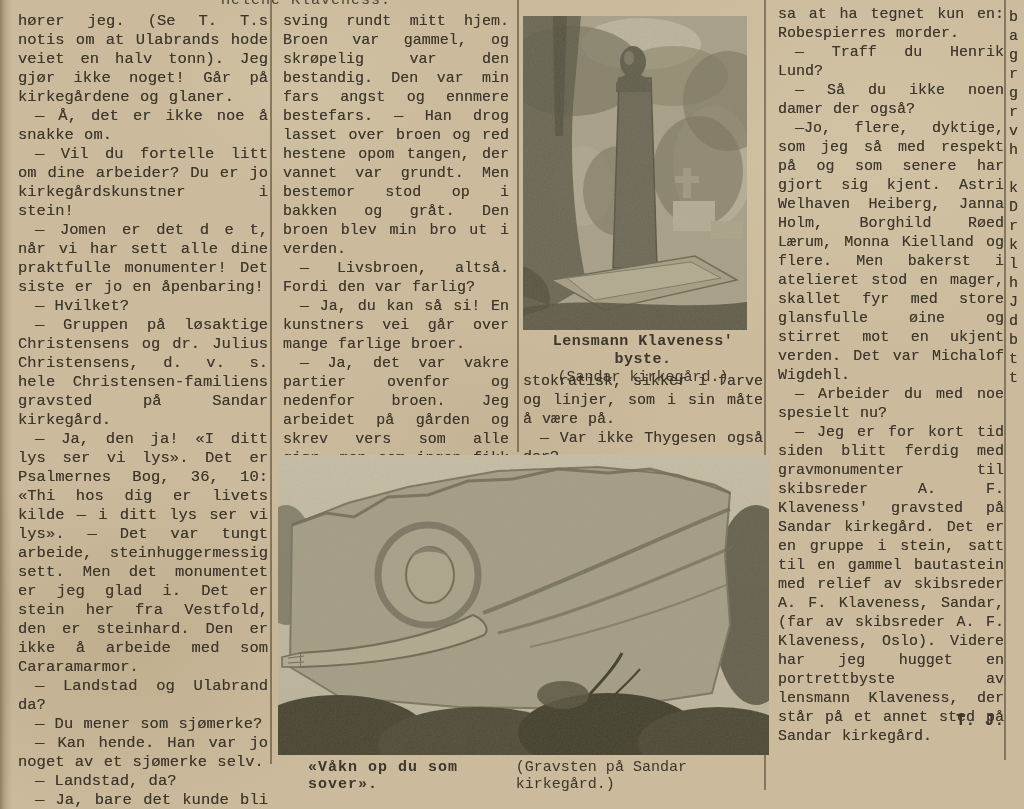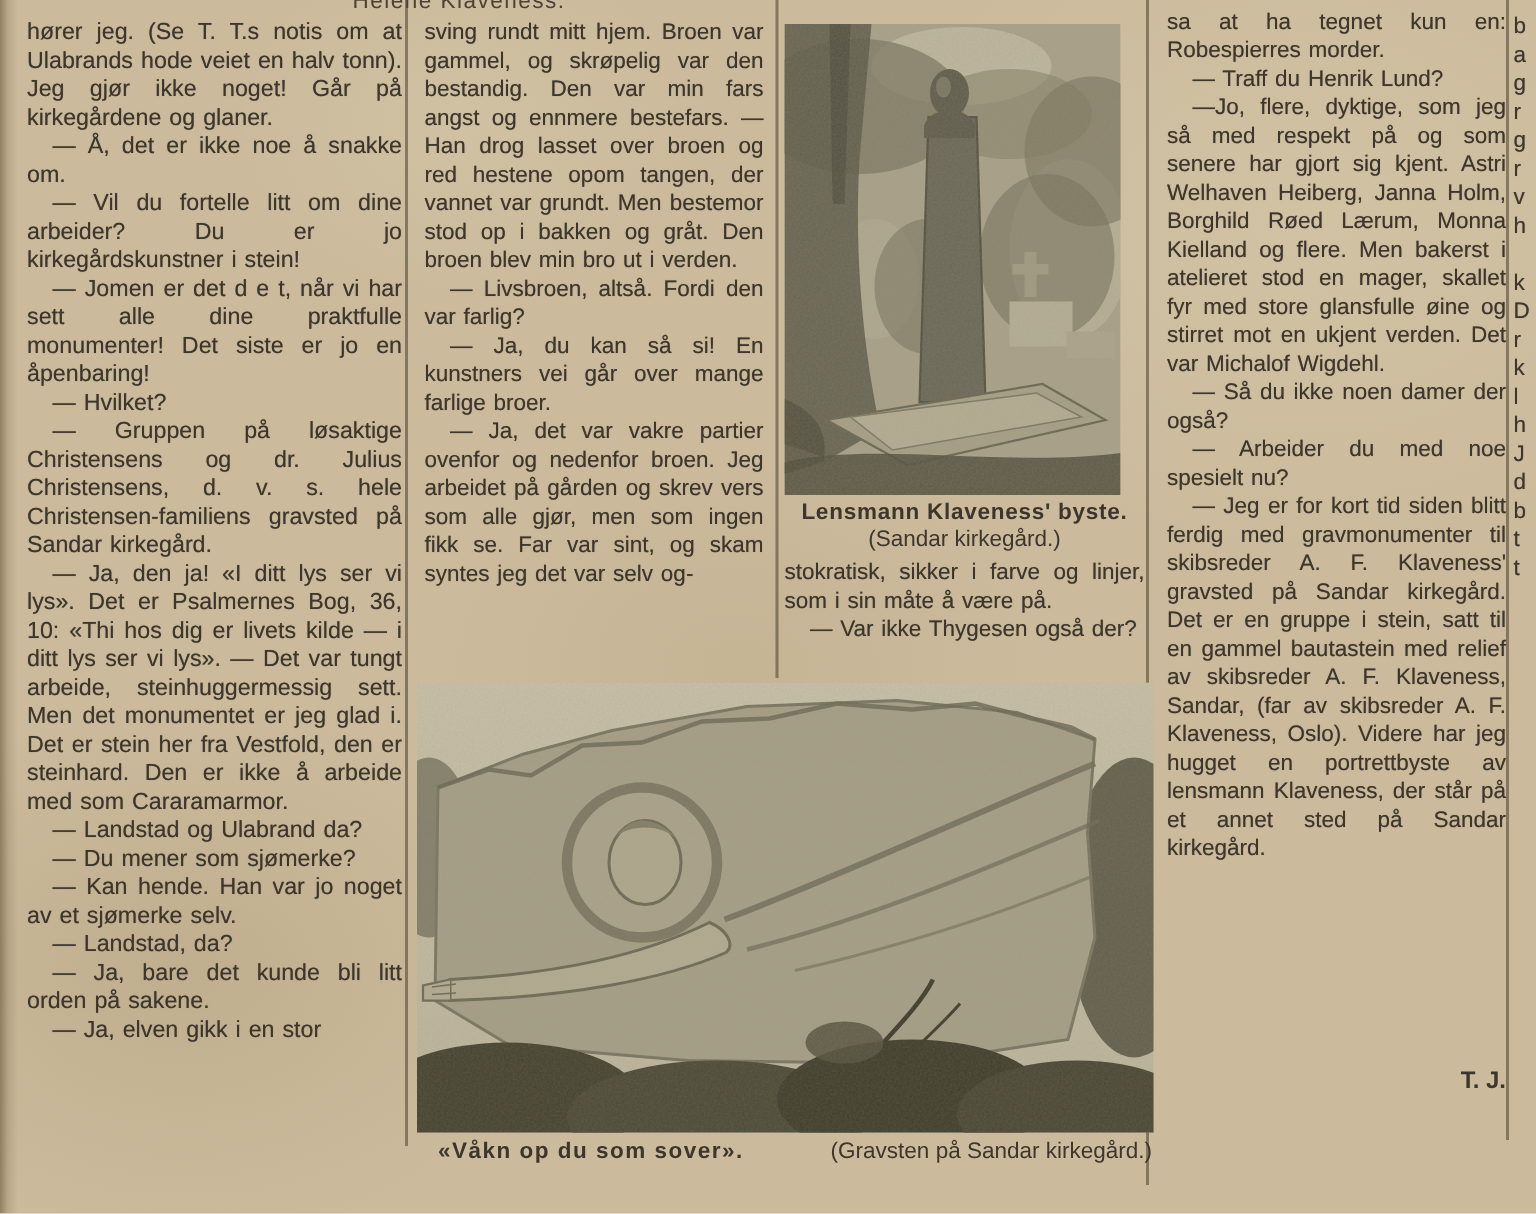--- a/index.html
+++ b/index.html
@@ -1,18 +1,18 @@
 <!DOCTYPE html>
 <html lang="no"><head>
 <meta charset="utf-8">
 <style>
   html,body{margin:0;padding:0;}
   #page{
     position:relative;width:1024px;height:809px;overflow:hidden;
-    font-family:Liberation Sans, sans-serif;
+    font-family:Liberation Mono, monospace;
     color:#3c362c;
     background:
       radial-gradient(420px 300px at 12% 80%, rgba(148,124,88,.20), transparent 60%),
       radial-gradient(500px 380px at 85% 18%, rgba(255,246,222,.12), transparent 60%),
       radial-gradient(330px 240px at 48% 55%, rgba(150,130,95,.12), transparent 60%),
       radial-gradient(260px 200px at 30% 10%, rgba(255,248,228,.10), transparent 60%),
       #cbbb9c;
   }
   .edge-left{position:absolute;left:0;top:0;width:12px;height:100%;
     background:linear-gradient(90deg, rgba(100,80,52,.55), rgba(100,80,52,.18) 45%, rgba(100,80,52,0));}
@@ -29,21 +29,21 @@
   #col4{left:778px;top:5px;width:226px;font-size:15px;}
   .sig{text-align:right;font-weight:bold;padding-right:16px;margin-top:3px;font-size:16px;}
   .photo{position:absolute;display:block;}
   #photo1{left:523px;top:16px;}
   #photo2{left:278px;top:455px;}
   .caption1{position:absolute;left:520px;top:333px;width:246px;text-align:center;
     font-size:15px;line-height:18px;color:#3c362c;}
   .caption1 .t{font-weight:bold;letter-spacing:.5px;}
   .caption2{position:absolute;left:292px;top:759px;width:476px;display:flex;
     justify-content:space-between;font-size:15px;color:#3c362c;}
-  .caption2 .t{font-weight:bold;letter-spacing:1px;}
+  .caption2 .t{font-weight:bold;letter-spacing:1px;margin-left:16px;}
   #col5{position:absolute;left:1009px;top:8px;width:15px;font-size:15px;line-height:19px;
     color:#3c362c;text-shadow:0 0 .5px rgba(60,50,40,.55);}
   #col5 div{height:19px;}
 </style>
 </head>
 <body>
 
 <div id="page">
   <div class="edge-left"></div>
 
@@ -176,22 +176,22 @@
 
   <div class="caption2">
     <span class="t">«Våkn op du som sover».</span>
     <span>(Gravsten på Sandar kirkegård.)</span>
   </div>
 
   <div id="col4" class="col">
 
   <p>sa at ha tegnet kun en: Robespierres morder.</p>
       <p class="indent">— Traff du Henrik Lund?</p>
+      <p class="indent">— Så du ikke noen damer der også?</p>
       <p class="indent">—Jo, flere, dyktige, som jeg så med respekt på og som senere har gjort sig kjent. Astri Welhaven Heiberg, Janna Holm, Borghild Røed Lærum, Monna Kielland og flere. Men bakerst i atelieret stod en mager, skallet fyr med store glansfulle øine og stirret mot en ukjent verden. Det var Michalof Wigdehl.</p>
-      <p class="indent">— Så du ikke noen damer der også?</p>
       <p class="indent">— Arbeider du med noe spesielt nu?</p>
       <p class="indent">— Jeg er for kort tid siden blitt ferdig med gravmonumenter til skibsreder A. F. Klaveness' gravsted på Sandar kirkegård. Det er en gruppe i stein, satt til en gammel bautastein med relief av skibsreder A. F. Klaveness, Sandar, (far av skibsreder A. F. Klaveness, Oslo). Videre har jeg hugget en portrettbyste av lensmann Klaveness, der står på et annet sted på Sandar kirkegård.</p>
     </div>
   <div class="sig" style="position:absolute;left:778px;top:709px;width:226px;">T. J.</div>
 
   <div id="col5">
 
   <div>b</div>
       <div>a</div>
       <div>g</div>

